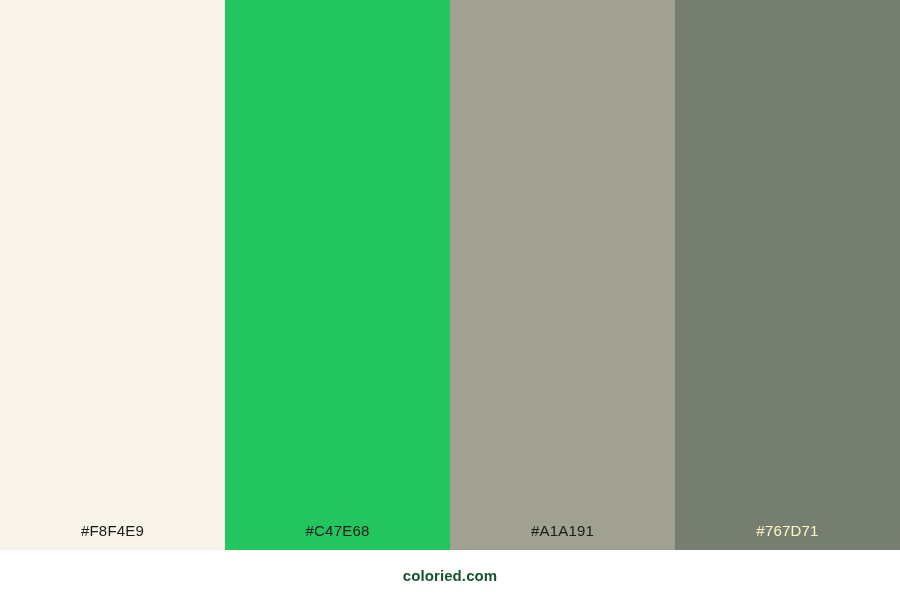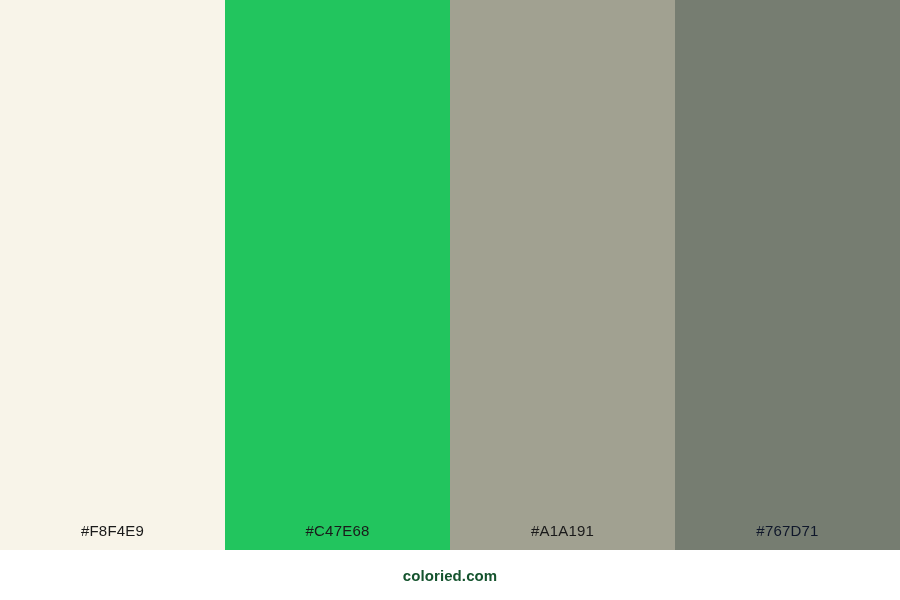--- a/index.html
+++ b/index.html
@@ -42,21 +42,21 @@
     font-family: "Liberation Sans", sans-serif;
     font-size: 15px;
     font-weight: 400;
     letter-spacing: 0.2px;
     line-height: 1;
     padding-bottom: 12px;
     color: #1a1a1a;
     user-select: none;
   }
   .swatch-label.light-text {
-    color: #0f172a;
+    color: #fef9c3;
   }
   .footer {
     flex: 1 1 auto;
     width: 900px;
     height: 50px;
     background: #ffffff;
     display: flex;
     align-items: center;
     justify-content: center;
   }

